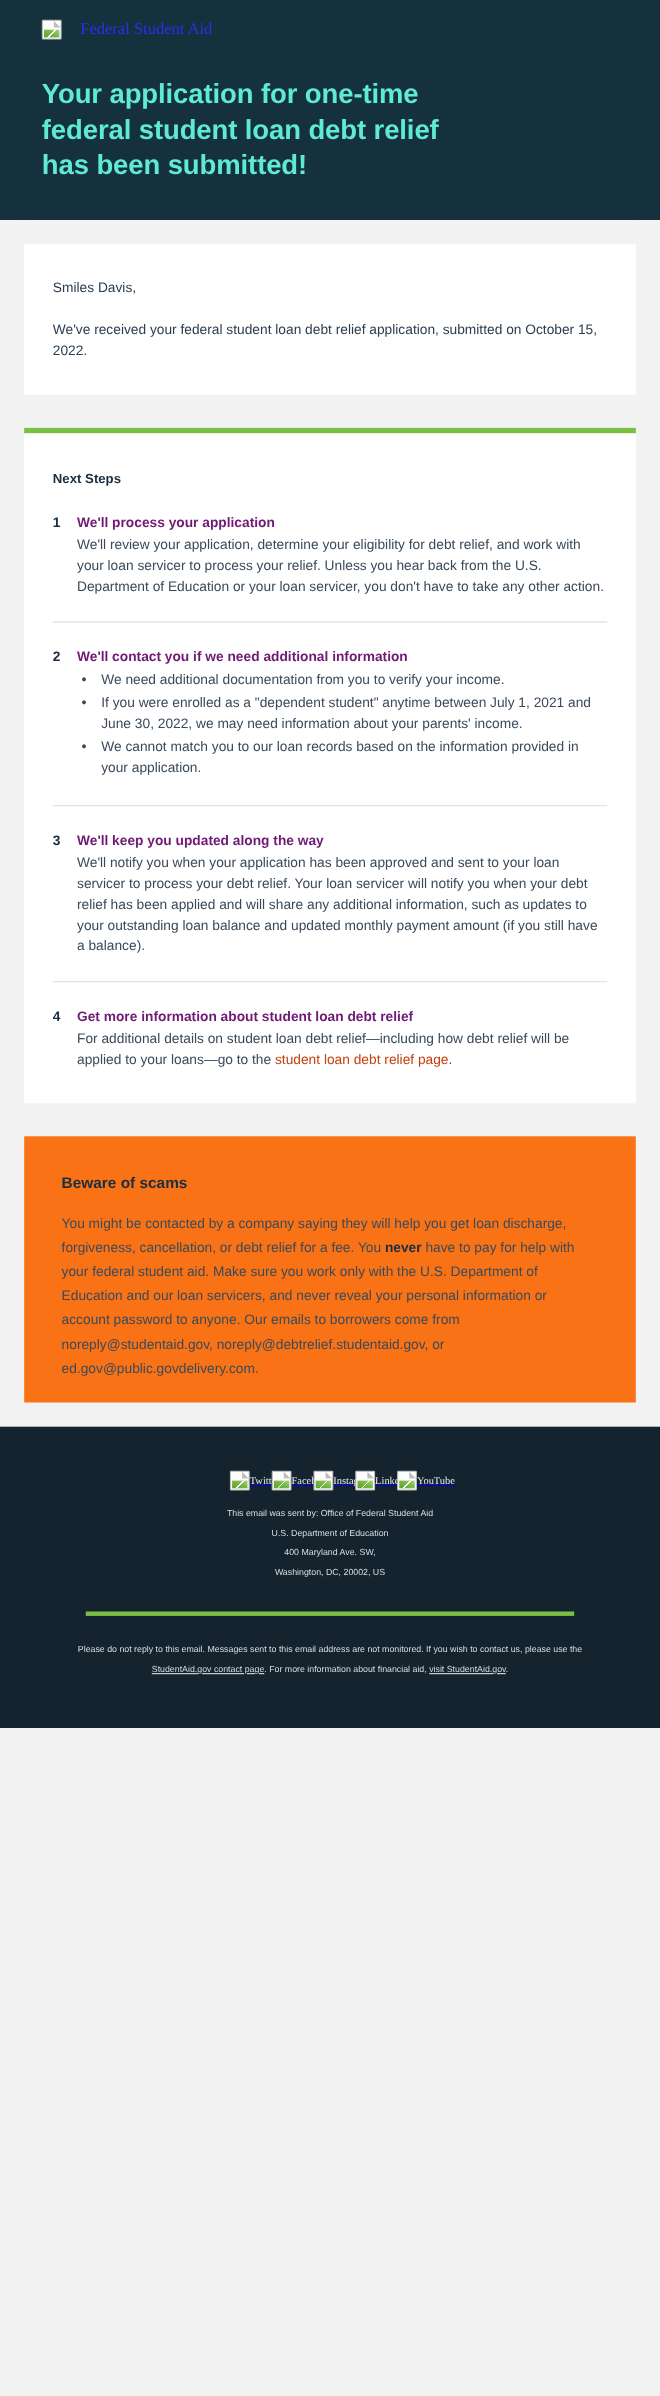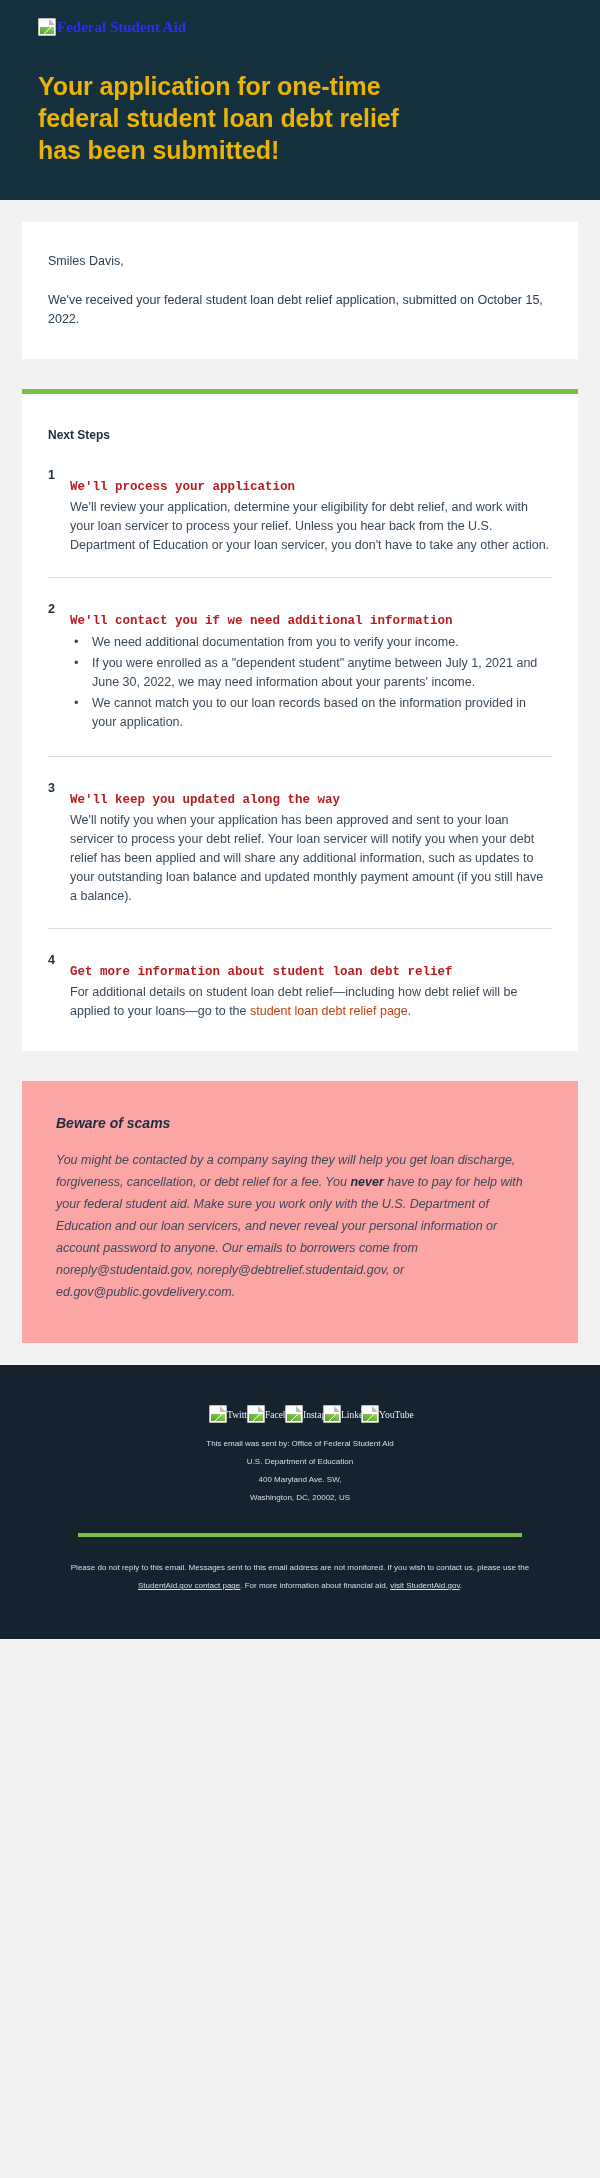--- a/index.html
+++ b/index.html
@@ -44,35 +44,34 @@
   }
 
   
   .header {
     background: #15313d;
     padding: 18px 38px 34px 38px;
   }
   .logo-row {
     display: flex;
     align-items: flex-end;
-    gap: 0px;
+    gap: 16px;
     max-width: 200px;
-    font-weight: bold;
   }
   .logo-alt {
     color: #2d2df0;
     font-family: "Liberation Serif", serif;
     font-size: 15px;
     line-height: 18px;
     text-decoration: none;
     margin-left: 1px;
   }
   .headline {
     margin: 34px 0 0 0;
-    color: #eab308;
+    color: #5eead4;
     font-size: 25px;
     line-height: 32px;
     font-weight: bold;
     letter-spacing: -0.1px;
     max-width: 380px;
   }
 
   
   .page { background: #f2f2f2; padding: 0 22px; border-radius: 27px; }
   .gap-sm { height: 22px; }
@@ -103,24 +102,23 @@
     color: #1b2e40;
     width: 10px;
     flex: none;
     line-height: 19px;
     padding-top: 0px;
   }
   .step-body { flex: 1 1 auto; }
   .step-heading {
     font-size: 12.5px;
     font-weight: bold;
-    color: #b91c1c;
+    color: #701a75;
     line-height: 19px;
-    margin: 12px 0 1px 0;
-    font-family: Liberation Mono, monospace;
+    margin: 0 0 1px 0;
   }
   .step-text {
     font-size: 12.5px;
     line-height: 19px;
     color: #3a4a5a;
     margin: 0;
   }
   .bullets { list-style: none; margin: 2px 0 0 0; padding: 0; }
   .bullets li {
     position: relative;
@@ -140,23 +138,22 @@
   }
   .step-divider {
     height: 1px;
     background: #dcdcdc;
     margin: 22px 0 22px 0;
   }
   .inline-link { color: #c2410c; text-decoration: none; }
 
   
   .scam-box {
-    background: #fca5a5;
-    padding: 34px 34px 40px 34px;
-    font-style: italic;
+    background: #f97316;
+    padding: 34px 34px 20px 34px;
   }
   .scam-title {
     font-size: 14px;
     font-weight: bold;
     color: #1b2e40;
     margin: 0 0 18px 0;
   }
   .scam-text {
     font-size: 12.5px;
     line-height: 22px;

